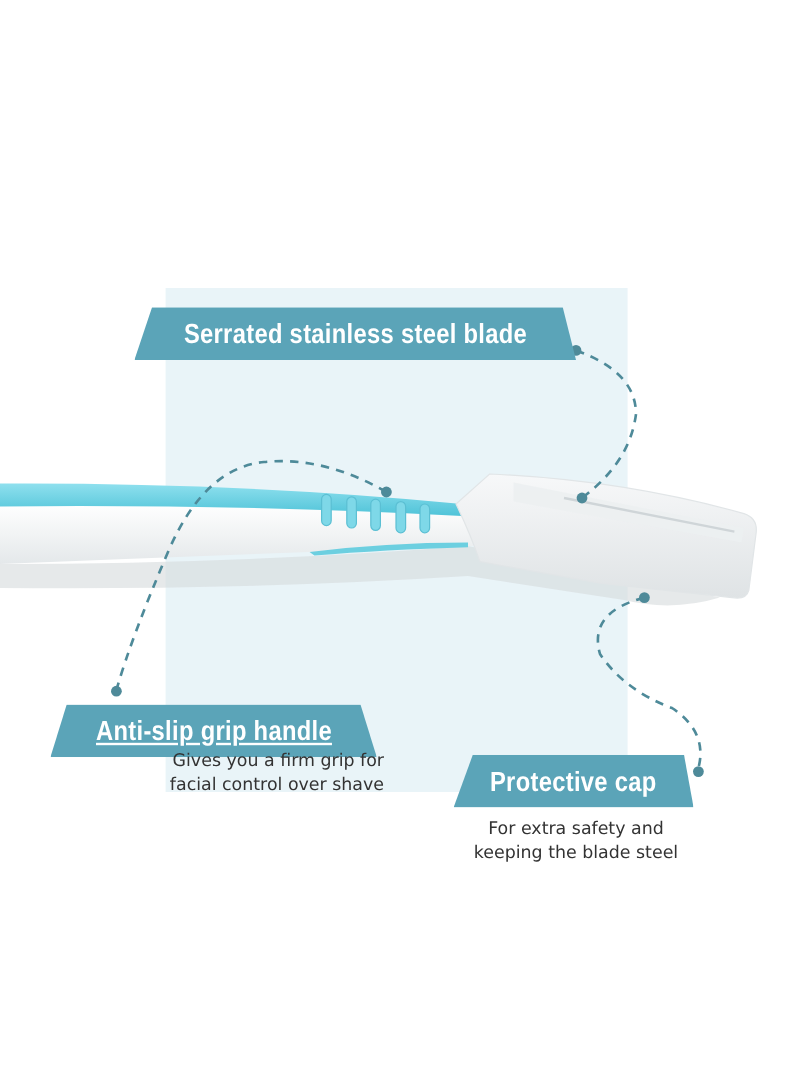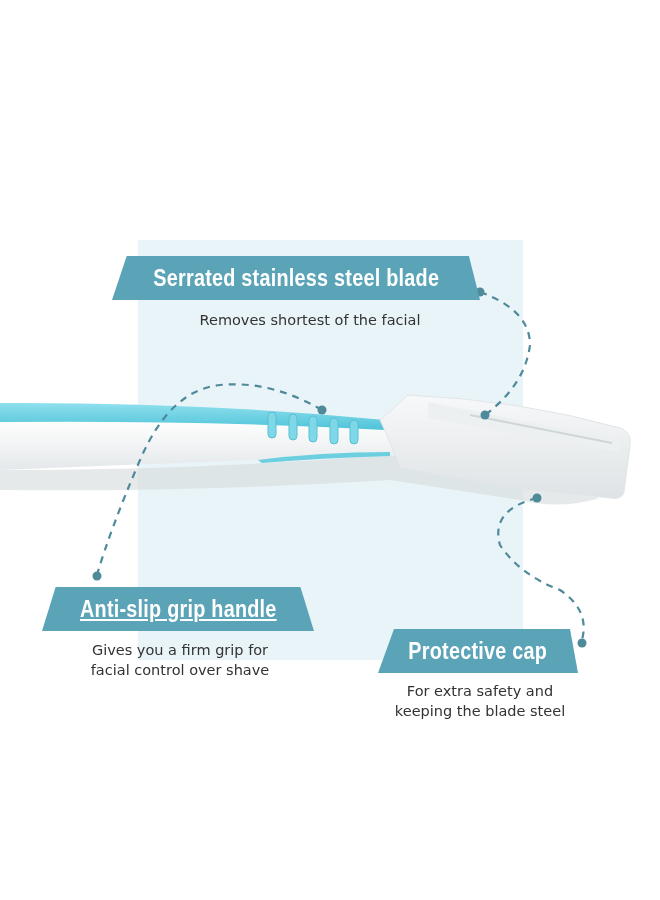--- a/index.html
+++ b/index.html
@@ -5,21 +5,21 @@
   html, body { margin:0; padding:0; }
   body { width:660px; height:900px; background:#ffffff; position:relative; overflow:hidden; font-family:"DejaVu Sans", sans-serif; }
   .panel { position:absolute; left:138px; top:240px; width:385px; height:420px; background:#e9f4f8; }
   .banner { position:absolute; height:44px; background:#5ba4b8; color:#fff; font-family:"Liberation Sans", sans-serif; font-weight:bold; font-size:23px; display:flex; align-items:center; justify-content:center; letter-spacing:0.3px; transform:scaleX(0.88); }
   .b1 { left:112px; top:256px; width:368px; clip-path:polygon(4% 0,97% 0,100% 100%,0 100%); transform:none; }
   .b2 { left:42px; top:587px; width:272px; clip-path:polygon(5% 0,95% 0,100% 100%,0 100%); transform:none;text-decoration:underline; }
   .b3 { left:378px; top:629px; width:200px; clip-path:polygon(8% 0,96% 0,100% 100%,0 100%); transform:none; }
   .banner span { display:inline-block; transform:scaleX(0.86); white-space:nowrap; }
   .desc { position:absolute; text-align:center; color:#333; font-size:14.5px; line-height:20px; }
   .d1 { left:160px; top:310px; width:300px; }
-  .d2 { left:40px; top:640px; width:280px; }
+  .d2 { left:40px; top:624px; width:280px;text-align:right; }
   .d3 { left:360px; top:681px; width:240px; }
   svg.overlay { position:absolute; left:0; top:0; }
 </style>
 </head>
 <body>
 
 <div class="panel"></div>
 
 <svg class="overlay" width="660" height="900">
   <defs>
@@ -69,21 +69,20 @@
       <circle cx="97" cy="576" r="4.5"></circle>
     <circle cx="537" cy="498" r="4.5"></circle>
       <circle cx="582" cy="643" r="4.5"></circle>
   </g>
 </svg>
 
 <div class="banner b1">
     <span>Serrated stainless steel blade</span>
   </div>
 <div class="desc d1">
-  <div>Removes shortest of the facial</div>
 </div>
 
 <div class="banner b2">
     <span>Anti-slip grip handle</span>
   </div>
 <div class="desc d2">
   <div>Gives you a firm grip for</div>
   <div>facial control over shave</div>
 </div>
 

